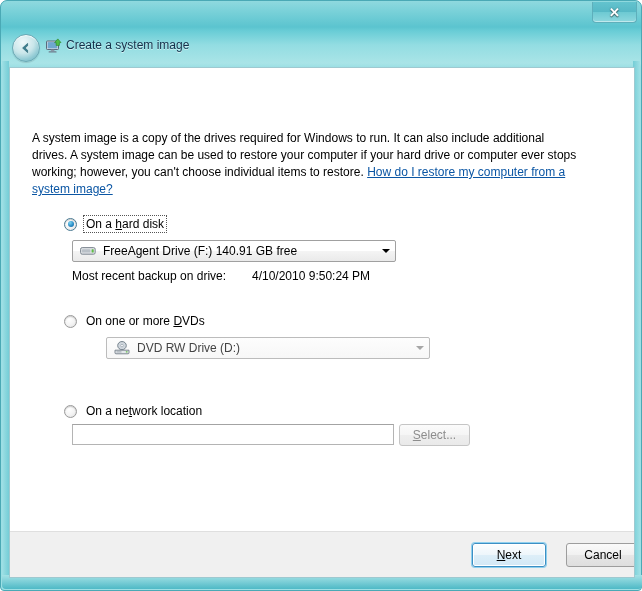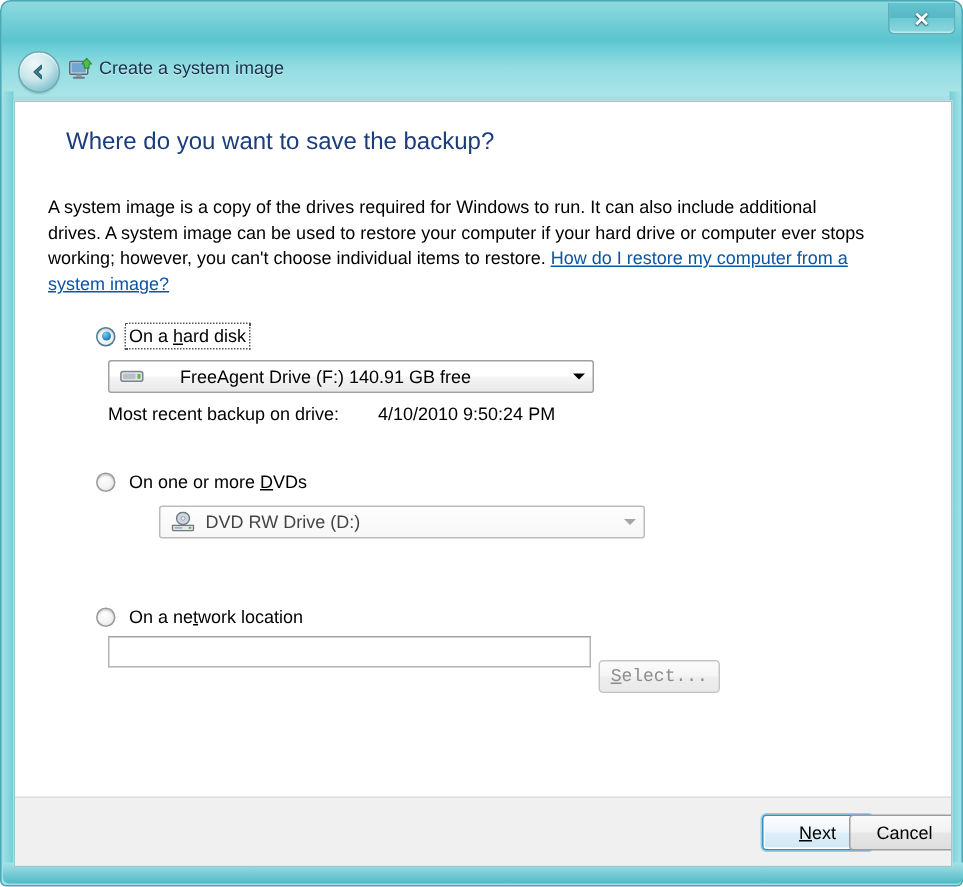--- a/index.html
+++ b/index.html
@@ -248,21 +248,21 @@
     display: flex;
     align-items: center;
     cursor: pointer;
   }
   .combo.disabled {
     background: linear-gradient(180deg, #fdfdfd 0%, #f7f7f7 100%);
     border-color: #bcbcbc;
     cursor: default;
     margin-left: 34px;
   }
-  #combo-harddisk { top: 24px; width: 324px; gap: 17px; }
+  #combo-harddisk { top: 24px; width: 324px; }
   #combo-dvd      { top: 24px; width: 324px; }
   .combo-icon {
     flex: 0 0 auto;
     width: 18px;
     height: 16px;
     margin-left: 6px;
     display: flex;
     align-items: center;
     justify-content: center;
   }
@@ -320,31 +320,30 @@
     font-family: "Liberation Sans", sans-serif;
     font-size: 12px;
     color: #000000;
     padding: 0 4px;
     outline: none;
   }
   #select-button {
     position: absolute;
     left: 389px;
     top: 21px;
-    width: 81px;
+    width: 71px;
     height: 22px;
     box-sizing: border-box;
     border: 1px solid #c5c5c5;
     border-radius: 3px;
     background: linear-gradient(180deg, #fbfbfb 0%, #f5f5f5 48%, #eeeeee 52%, #e9e9e9 100%);
-    font-family: Liberation Mono, monospace;
+    font-family: Liberation Sans, sans-serif;
     font-size: 12px;
     color: #8d8d8d;
     cursor: default;
-    margin-top: 16px;
   }
   #select-button u { text-decoration: underline; }
 
   
   #footer {
     position: absolute;
     left: 0;
     top: 463px;
     width: 624px;
     height: 46px;
@@ -359,21 +358,21 @@
     box-sizing: border-box;
     font-family: "Liberation Sans", sans-serif;
     font-size: 12px;
     color: #000000;
     border-radius: 3px;
     cursor: pointer;
     background: linear-gradient(180deg, #fafafa 0%, #f1f1f1 48%, #e6e6e6 52%, #dedede 100%);
     border: 1px solid #9d9d9d;
   }
   #next-button {
-    left: 498px;
+    left: 462px;
     border: 1px solid #3c8fc4;
     box-shadow: 0 0 0 1px #8fd0ee, inset 0 0 0 1px #ffffff;
     background: linear-gradient(180deg, #fbfdfe 0%, #eef6fb 48%, #ddeef8 52%, #d2e8f6 100%);
   }
   #cancel-button { left: 556px; }
   .footer-button u { text-decoration: underline; }
 </style>
 </head>
 <body>
 
@@ -409,21 +408,20 @@
       </svg>
     </div>
 
     <div id="nav-title">Create a system image</div>
   </div>
 
   <div id="client-area">
 
     <div id="content-pane">
 
-      <div id="page-heading">Where do you want to save the backup?</div>
 
       <div id="intro-text"><span>A system image is a copy of the drives required for Windows to run. It can also include additional drives. A system image can be used to restore your computer if your hard drive or computer ever stops working; however, you can't choose individual items to restore. </span><span id="intro-link">How do I restore my computer from a system image?</span></div>
 
       <div class="option-group" id="group-harddisk">
 
         <div class="radio-row">
           <span class="radio-dot checked"></span>
           <span class="radio-label focused"><span>On a </span><u>h</u><span>ard disk</span></span>
         </div>
 

